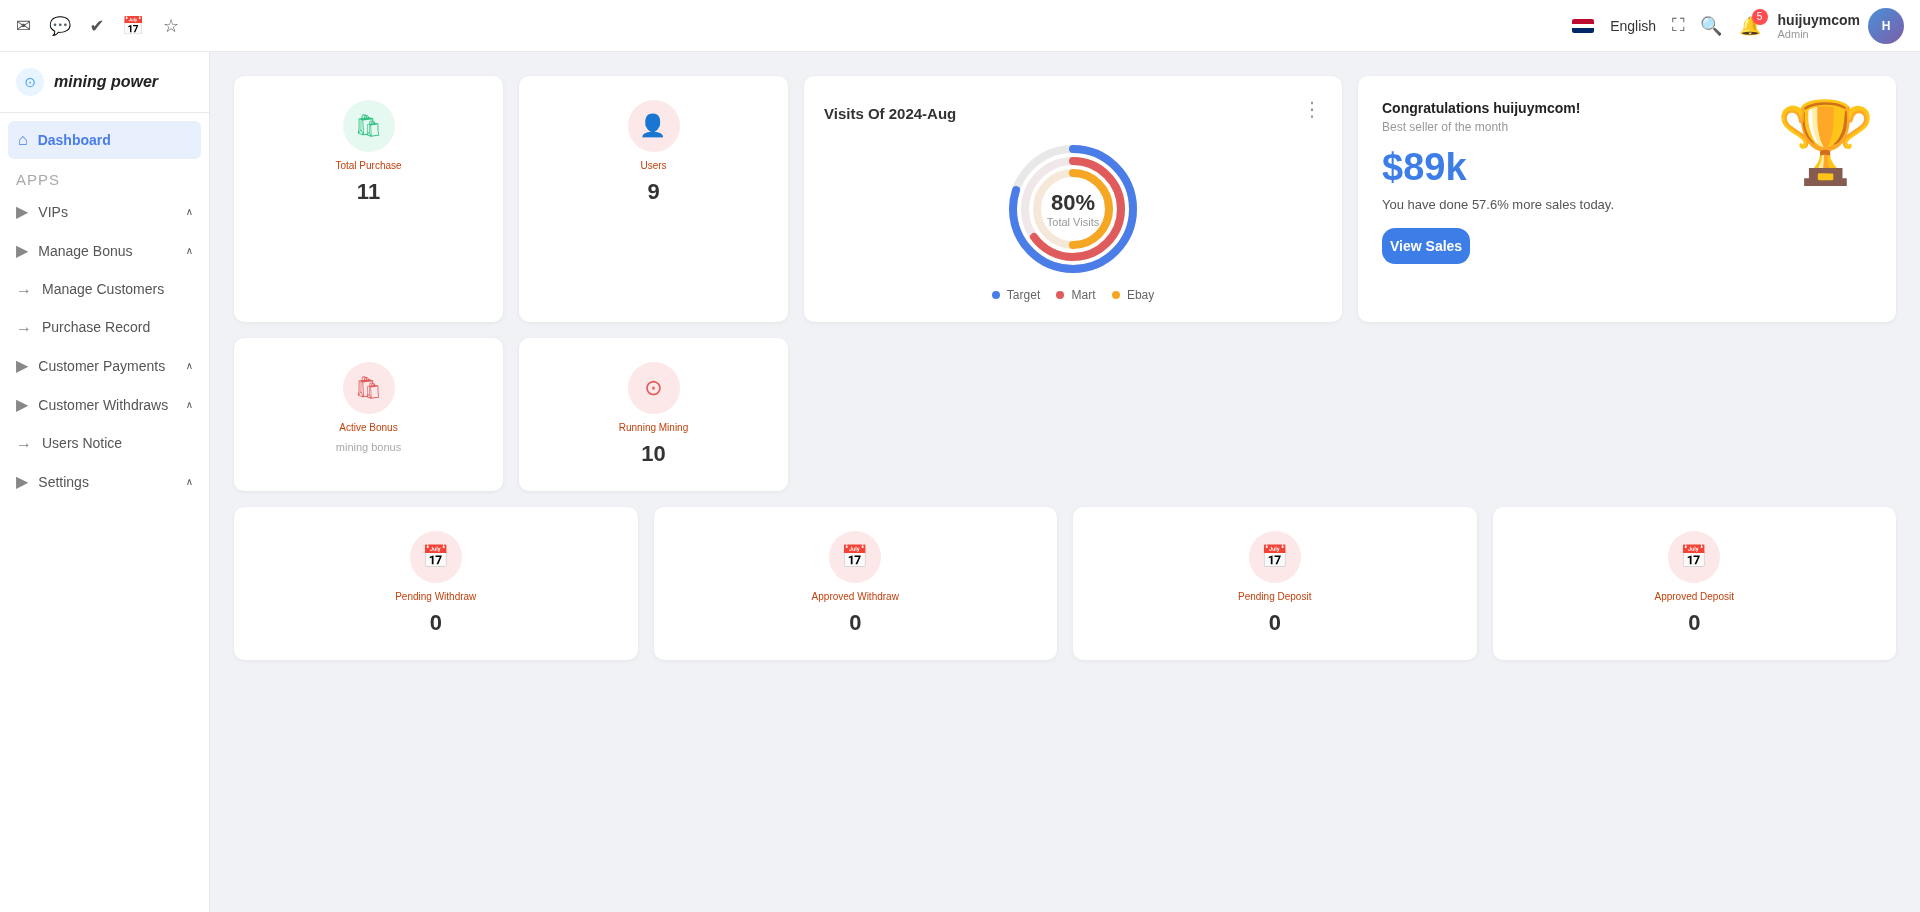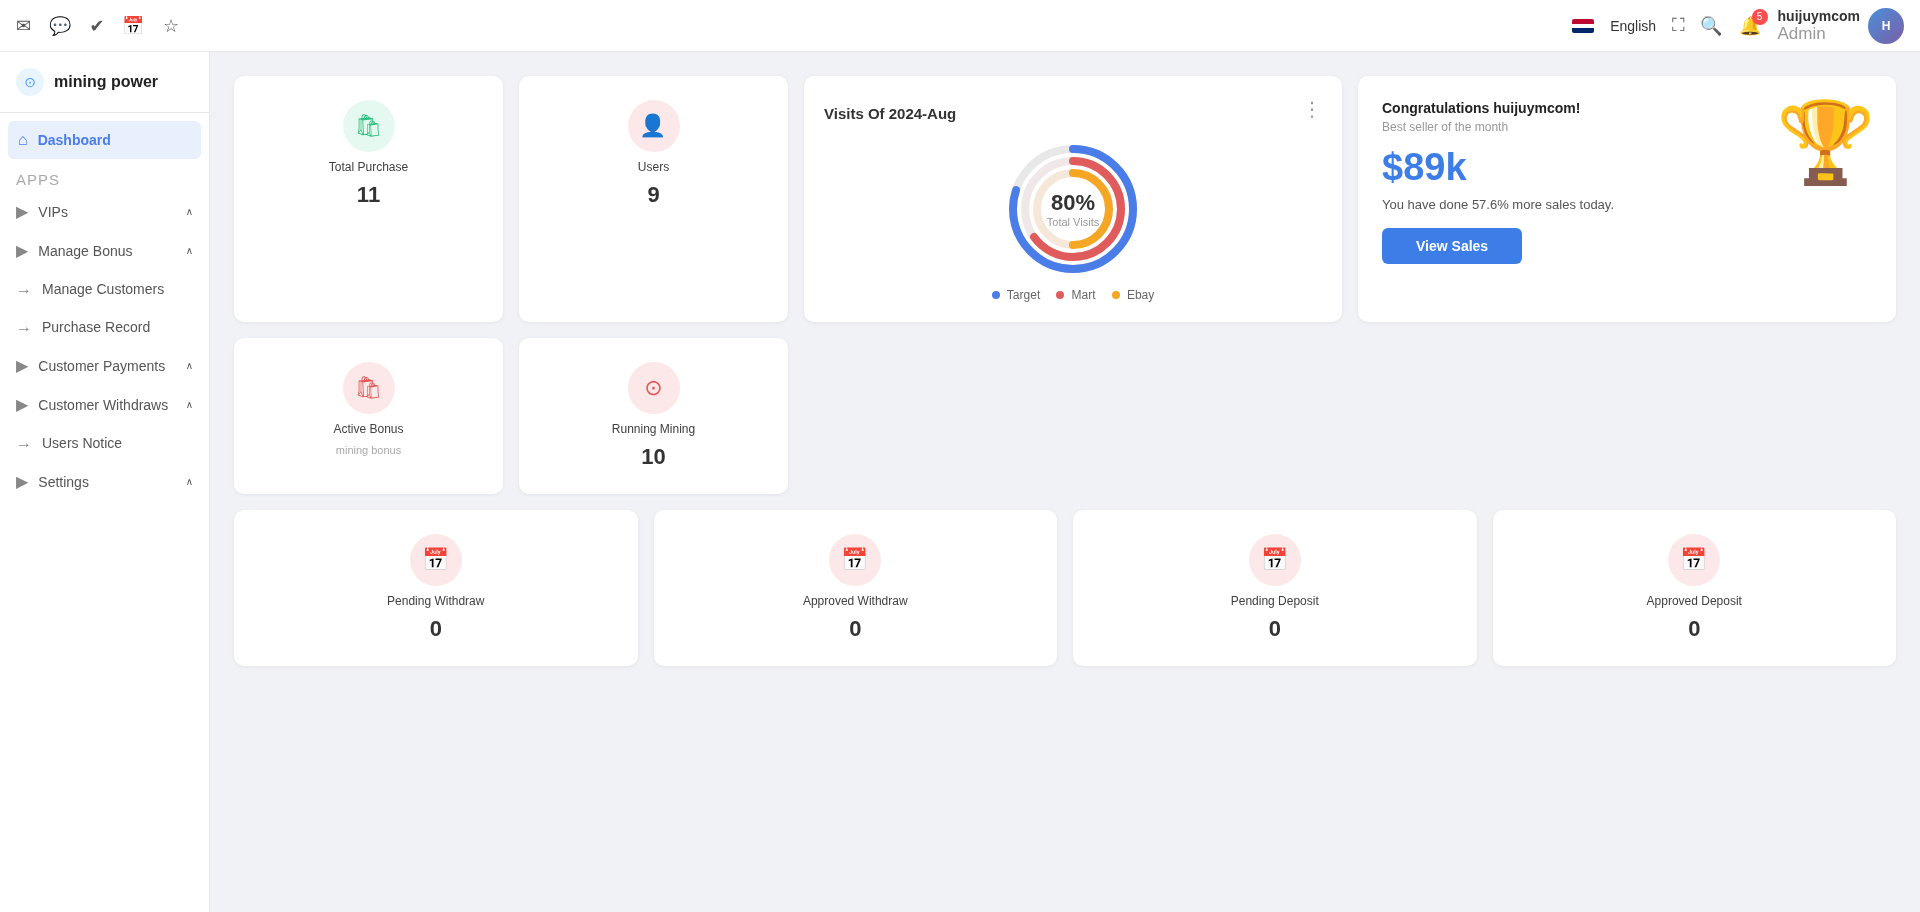--- a/index.html
+++ b/index.html
@@ -72,21 +72,21 @@
       display: flex;
       align-items: center;
       justify-content: center;
     }
     .user-info {
       display: flex;
       align-items: center;
       gap: 8px;
     }
     .user-name { font-size: 14px; font-weight: 600; color: #333; }
-    .user-role { font-size: 17px; color: #999; }
+    .user-role { font-size: 11px; color: #999; }
     .avatar {
       width: 36px;
       height: 36px;
       border-radius: 50%;
       background: linear-gradient(135deg, #4a90d9, #7b5ea7);
       display: flex;
       align-items: center;
       justify-content: center;
       color: #fff;
       font-size: 12px;
@@ -123,21 +123,21 @@
       width: 28px;
       height: 28px;
       background: #e8f4ff;
       border-radius: 50%;
       display: flex;
       align-items: center;
       justify-content: center;
       color: #4a9eff;
       font-size: 14px;
     }
-    .logo-text { font-size: 16px; font-weight: 700; color: #222; }
+    .logo-text { font-size: 16px; font-weight: 700; color: #222; font-style: italic; }
 
     .sidebar-nav { padding: 8px 0; }
     .nav-item {
       display: flex;
       align-items: center;
       padding: 10px 16px;
       cursor: pointer;
       font-size: 14px;
       color: #555;
       gap: 10px;
@@ -191,21 +191,21 @@
       width: 52px;
       height: 52px;
       border-radius: 50%;
       display: flex;
       align-items: center;
       justify-content: center;
       font-size: 22px;
     }
     .stat-icon-circle.green { background: #e6f9f0; color: #2ec080; }
     .stat-icon-circle.pink { background: #fce8e8; color: #e05c5c; }
-    .stat-label { font-size: 12px; color: #404040; text-align: center; }
+    .stat-label { font-size: 10px; color: #c2410c; text-align: center; }
     .stat-sub-label { font-size: 11px; color: #aaa; }
     .stat-value { font-size: 22px; font-weight: 700; color: #333; }
 
     
     .visits-card {
       background: #fff;
       border-radius: 10px;
       padding: 20px;
       box-shadow: 0 1px 4px rgba(0,0,0,0.06);
     }
@@ -261,22 +261,22 @@
       overflow: hidden;
     }
     .congrats-title { font-size: 14px; font-weight: 700; color: #222; margin-bottom: 4px; }
     .congrats-sub { font-size: 12px; color: #999; margin-bottom: 12px; }
     .congrats-amount { font-size: 38px; font-weight: 800; color: #3d7de8; margin-bottom: 8px; }
     .congrats-desc { font-size: 13px; color: #555; margin-bottom: 16px; }
     .view-sales-btn {
       background: #3d7de8;
       color: #fff;
       border: none;
-      padding: 10px 34px;
-      border-radius: 6px;
+      padding: 10px 8px;
+      border-radius: 13px;
       font-size: 14px;
       font-weight: 600;
       cursor: pointer;
     }
     .trophy {
       position: absolute;
       right: 20px;
       top: 20px;
       font-size: 80px;
     }

